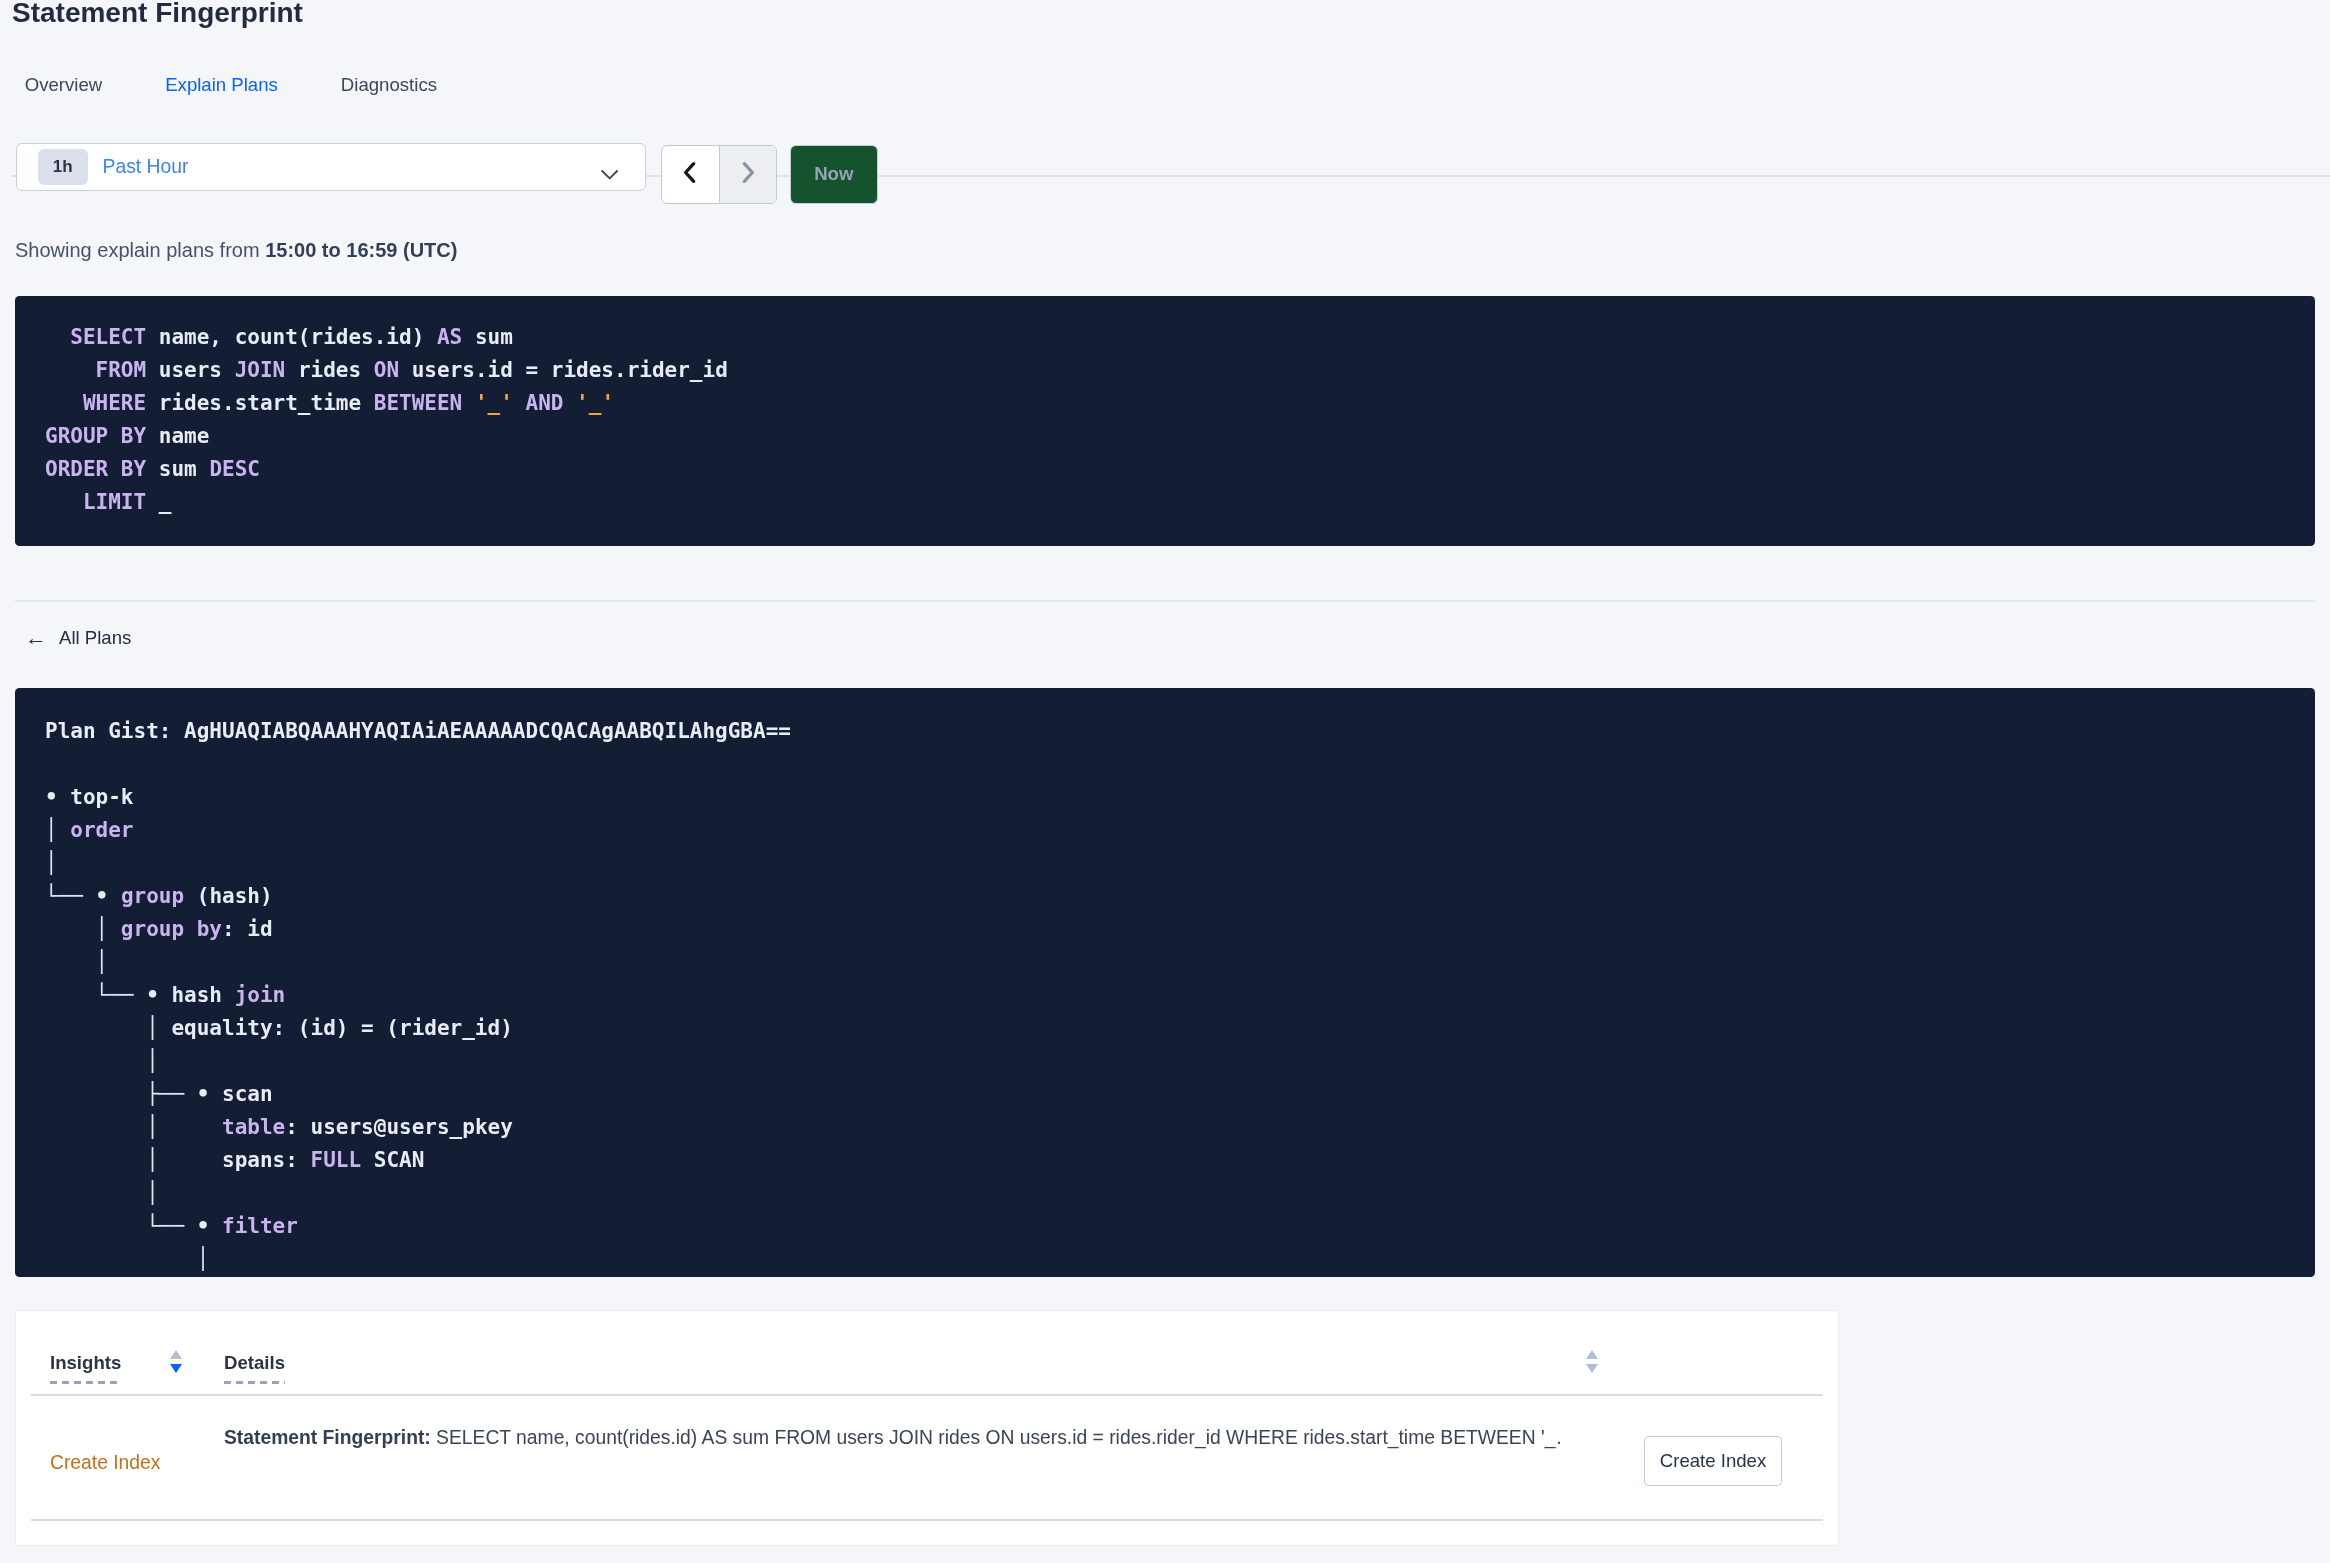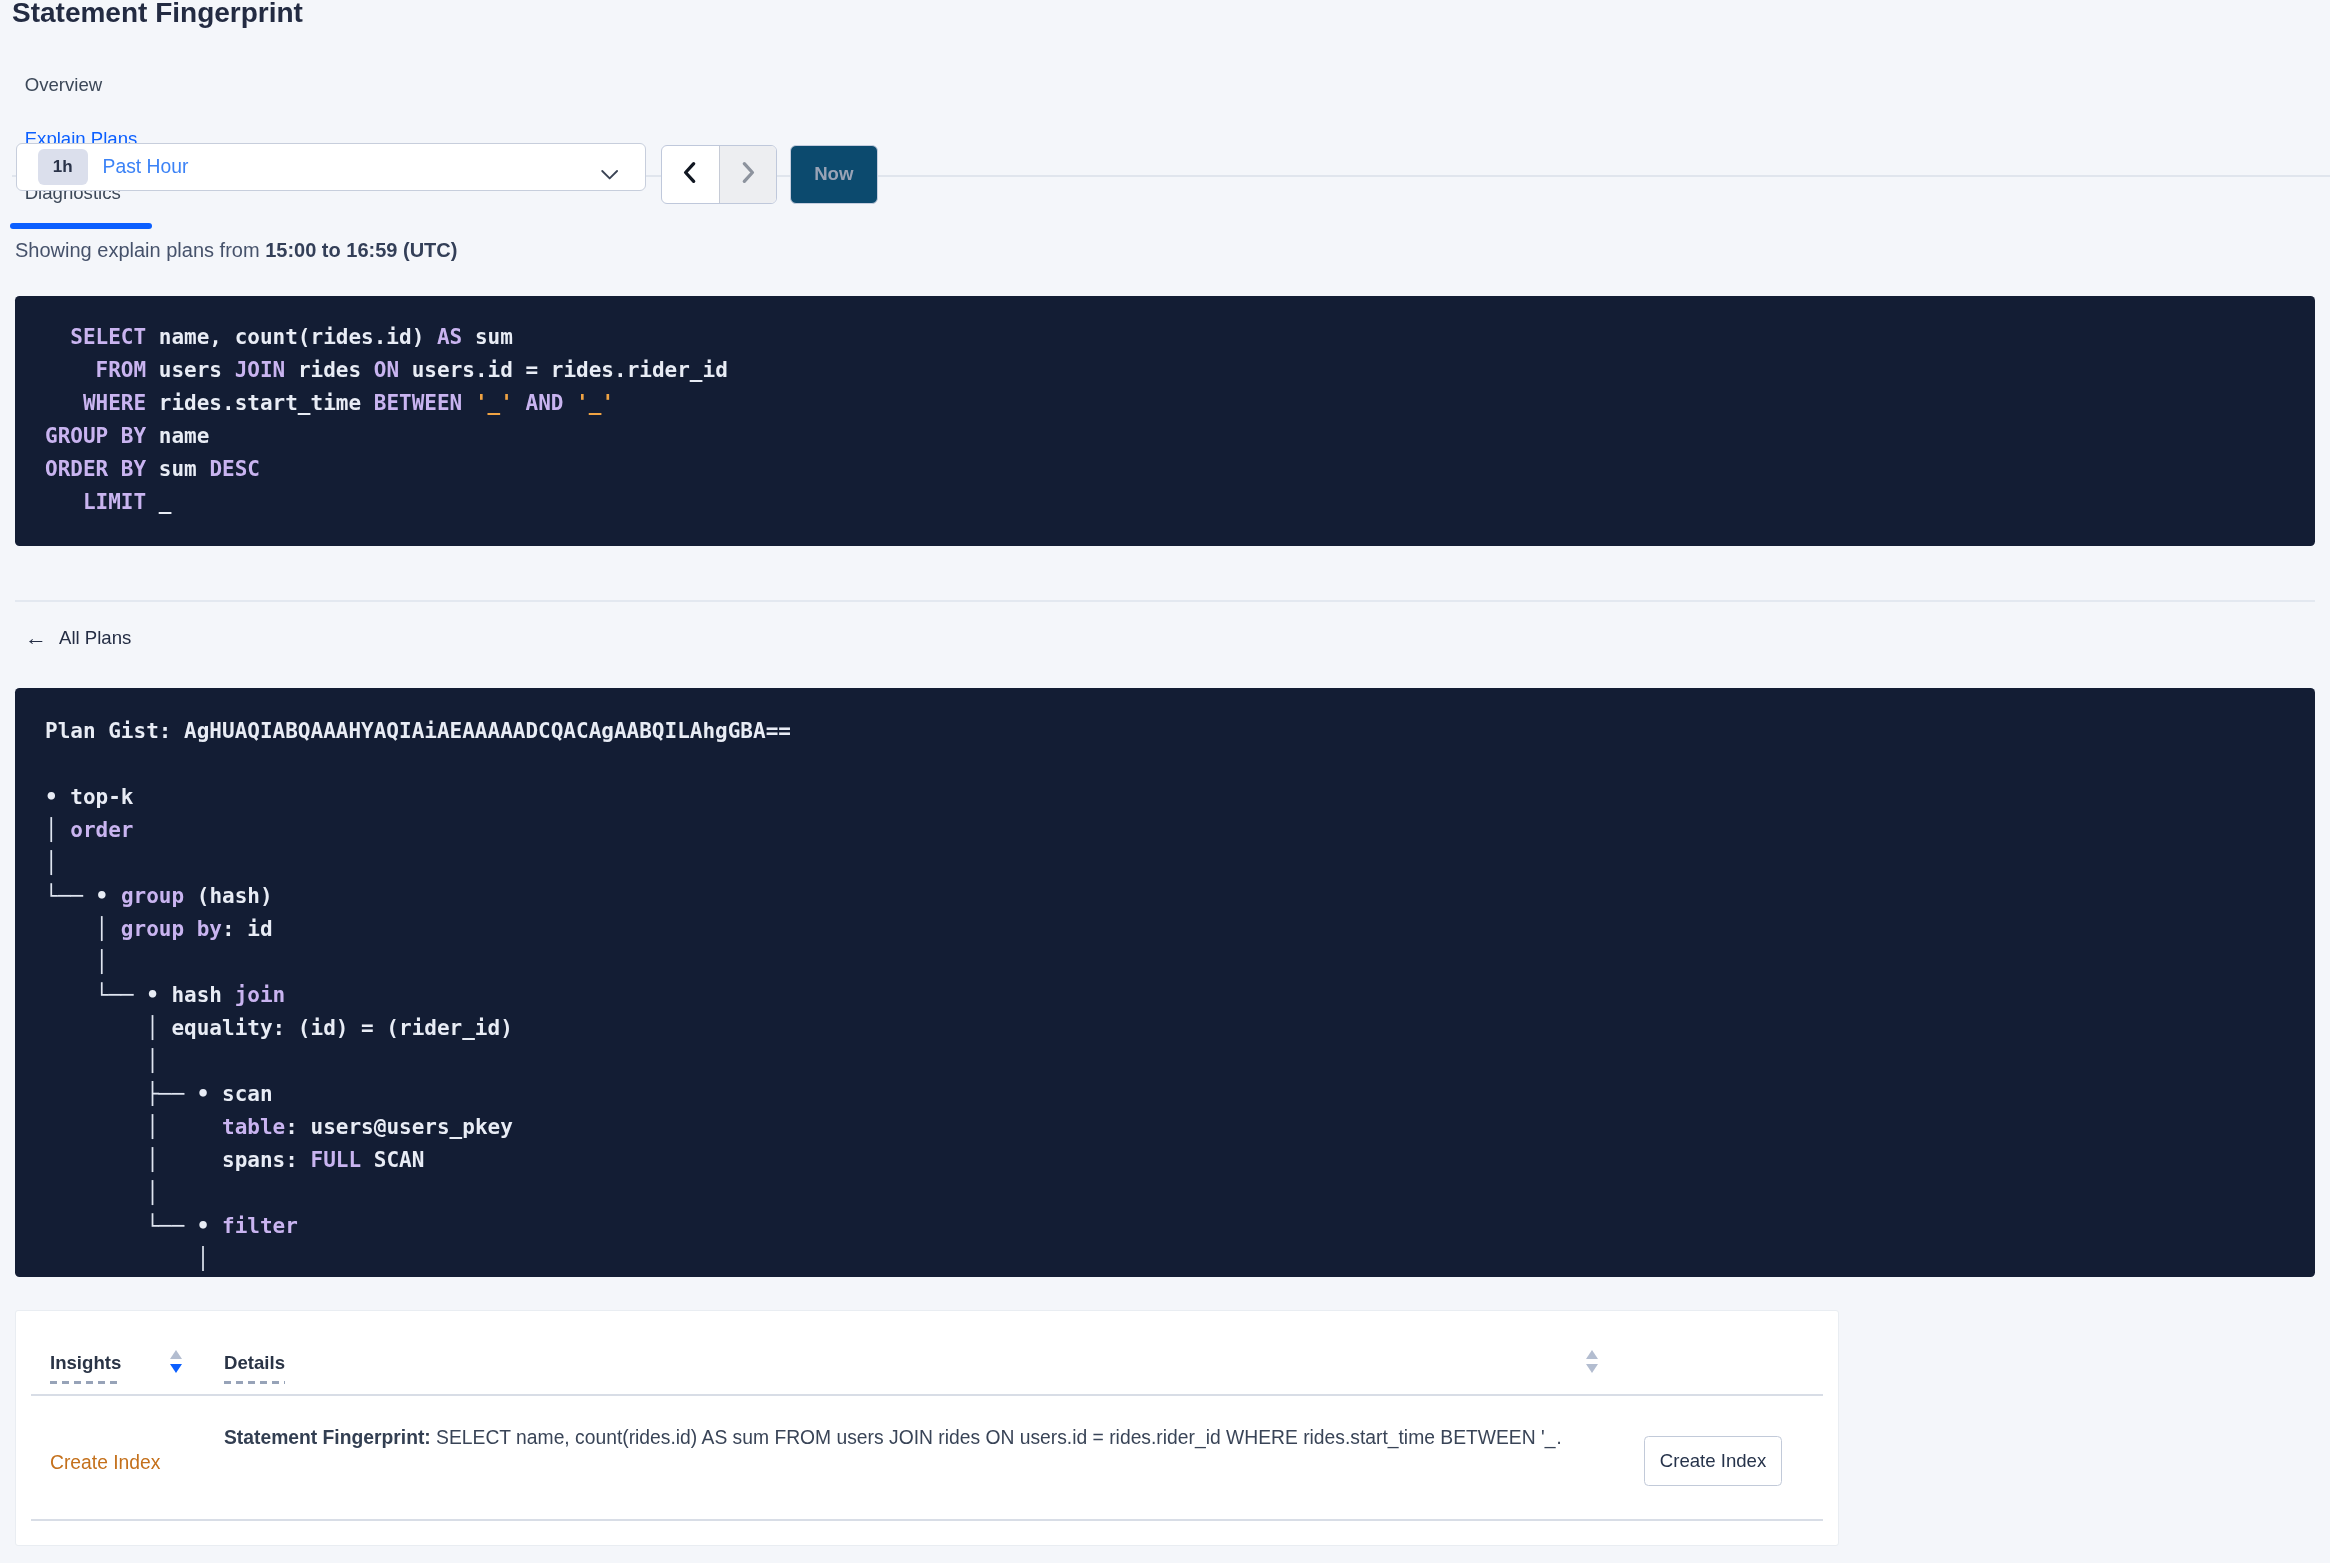--- a/index.html
+++ b/index.html
@@ -14,21 +14,21 @@
   .abs{position:absolute;}
 
   
   .page-title{
     left:12px;top:-4.5px;
     font-size:28px;font-weight:700;color:#232B42;line-height:34px;
   }
 
   
   .tabbar-border{left:12px;right:0;top:175px;height:1.5px;background:#E0E5ED;}
-  .tabs{left:9.7px;top:74px;display:flex;gap:33px;flex-direction:column;}
+  .tabs{left:9.7px;top:74px;display:flex;gap:33px;}
   .tab{
     position:relative;
     padding:0 15px 0 15px;
     font-size:18.6px;color:#3C4858;font-weight:500;
     line-height:21px;
     cursor:pointer;
     white-space:nowrap;
   }
   .tab.active{color:#0B5FFF;}
   .tab.active::after{
@@ -55,21 +55,21 @@
   .nav-group{
     margin-left:15.6px;margin-top:1.5px;height:59px;width:116px;
     border:0.7px solid #BFC8DB;border-radius:6px;overflow:hidden;
     display:flex;background:#FFFFFF;box-sizing:border-box;
   }
   .nav-btn{flex:1;display:flex;align-items:center;justify-content:center;cursor:pointer;}
   .nav-btn.next{background:#EDEEF1;border-left:0.7px solid #C6CBD6;cursor:default;}
 
   .now-btn{
     margin-left:12.6px;margin-top:1.5px;height:59px;width:88px;
-    border:0.7px solid #C5CDDE;border-radius:6px;background:#0c4a6e;
+    border:0.7px solid #C5CDDE;border-radius:6px;background:#14532d;
     display:flex;align-items:center;justify-content:center;
     font-size:18.6px;font-weight:600;color:#99A3B6;box-sizing:border-box;
   }
 
   
   .showing{left:15px;top:239px;font-size:20px;color:#46526B;}
   .showing b{color:#333F58;}
 
   
   .codebox{

